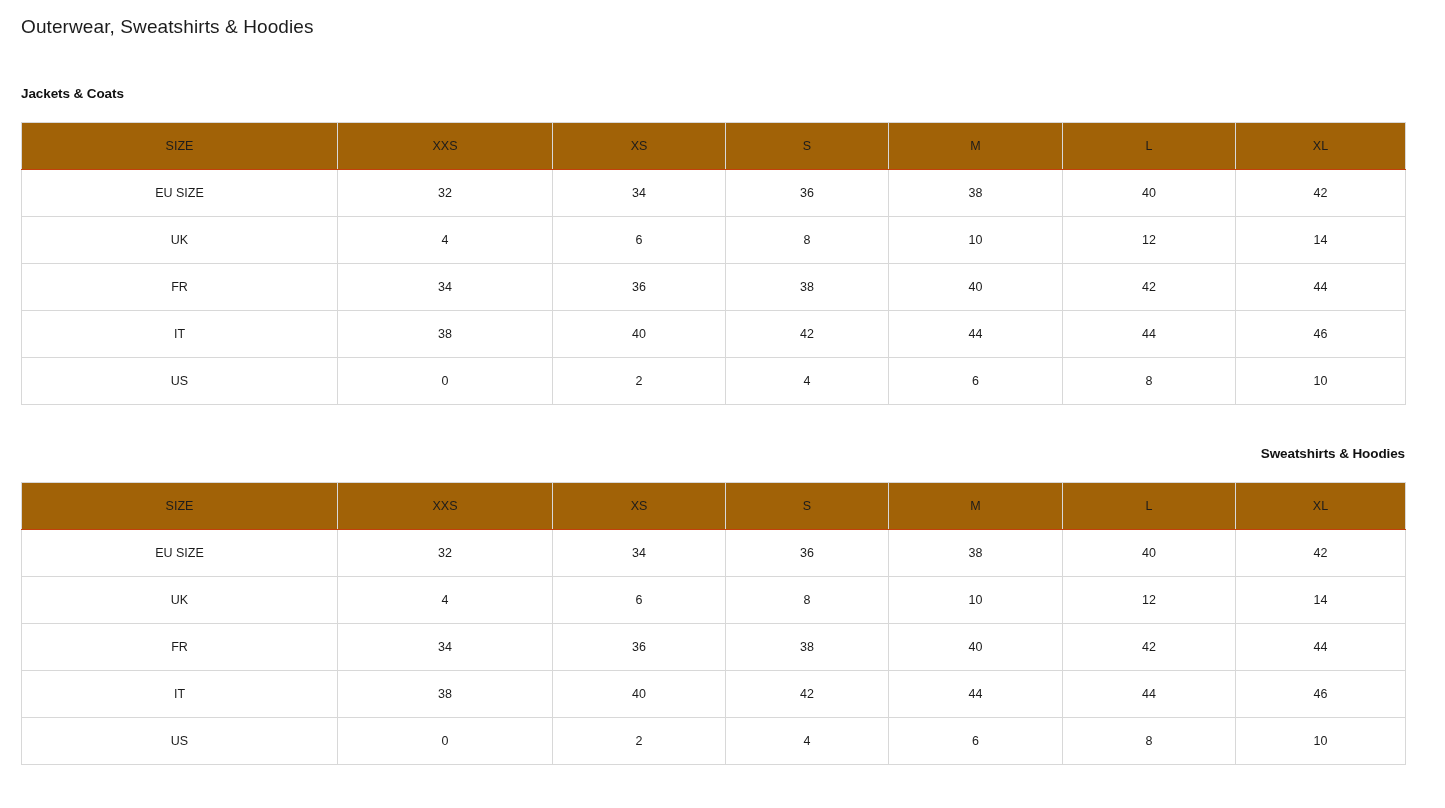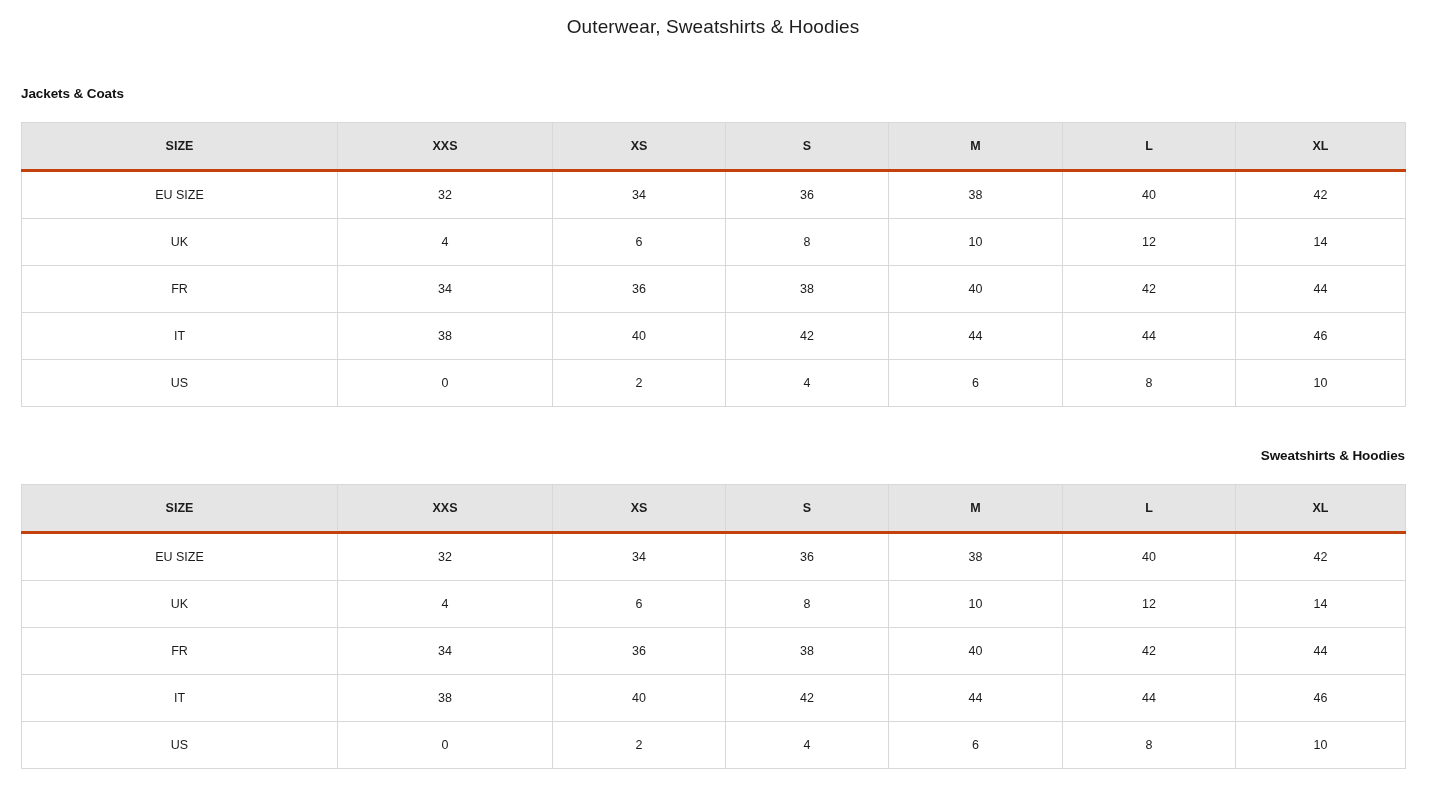--- a/index.html
+++ b/index.html
@@ -18,21 +18,20 @@
     padding: 14px 40px 0 21px;
     box-sizing: border-box;
   }
   .page-title {
     font-size: 19px;
     font-weight: 400;
     color: #1c1c1c;
     letter-spacing: 0.1px;
     margin: 0 0 0 0;
     line-height: 26px;
-    text-align: center;
   }
   .section {
     margin-top: 0;
   }
   .section-title {
     font-size: 13.5px;
     font-weight: 700;
     color: #111111;
     letter-spacing: -0.1px;
     line-height: 18px;
@@ -59,23 +58,23 @@
     border: 1px solid #d8d8d8;
     text-align: center;
     vertical-align: middle;
     font-size: 12.5px;
     font-weight: 400;
     color: #1c1c1c;
     height: 46px;
     padding: 0 4px;
   }
   table.size-table thead th {
-    background: #e5e5e5;
-    font-weight: 700;
-    border-bottom: 3px solid #c2410c;
+    background: #a16207;
+    font-weight: 400;
+    border-bottom: 1px solid #c2410c;
   }
   table.size-table tbody tr td {
     background: #ffffff;
   }
 </style>
 </head>
 <body>
 
 <div class="page">
 

